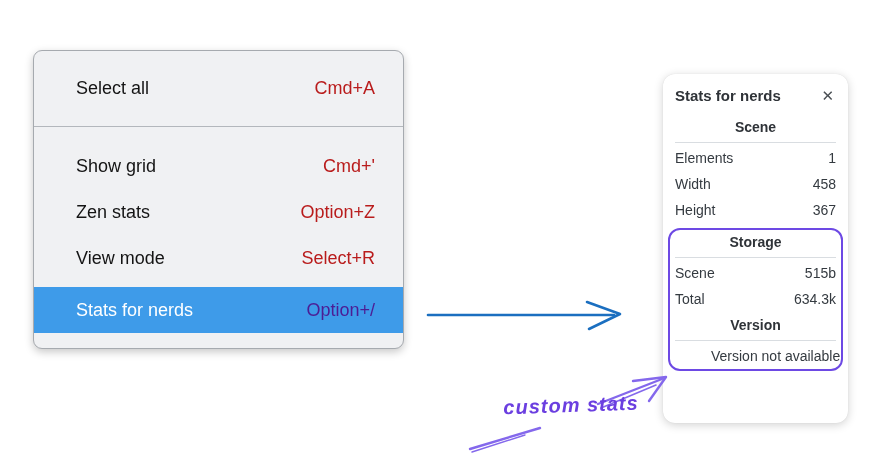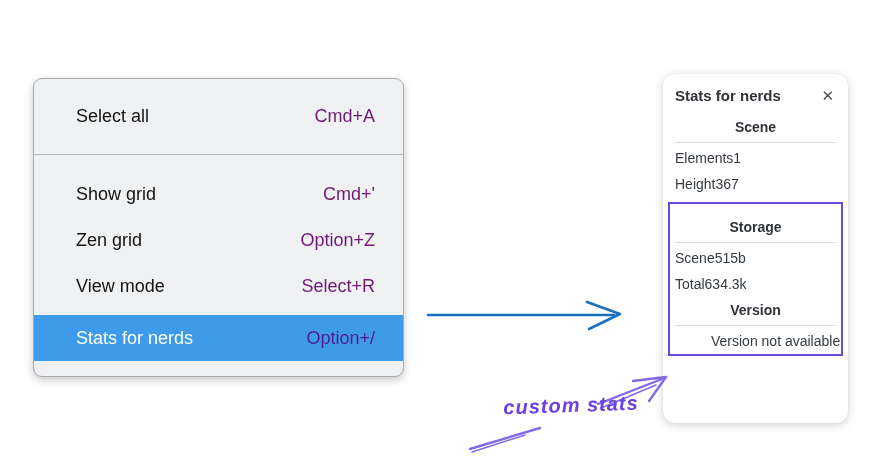--- a/index.html
+++ b/index.html
@@ -14,33 +14,32 @@
   
   .menu {
     position: absolute; left: 33px; top: 50px;
     width: 371px; height: 299px;
     box-sizing: border-box;
     background: #f0f1f3;
     border: 1px solid #a6aaaf;
     border-radius: 9px;
     box-shadow: 0 3px 8px rgba(0,0,0,0.22);
     overflow: hidden;
-    margin-top: 28px;
   }
   .menu-item {
     display: flex; justify-content: space-between; align-items: center;
     padding: 0 28px 0 42px;
     font-size: 18px; color: #141414;
     cursor: default;
   }
   .menu-item.first { height: 75px; }
   .menu-item.std { height: 46px; }
   .menu-divider { height: 1px; background: #b3b7bc; }
   .menu-sec2 { padding-top: 16px; }
-  .mi-shortcut { color: #701a75; }
+  .mi-shortcut { color: #b91c1c; }
   .menu-item.highlighted {
     height: 46px; margin-top: 6px;
     background: #3e9be9; color: #ffffff;
   }
   .menu-item.highlighted .mi-shortcut { color: #4c1d95; }
 
   
   .blue-arrow { position: absolute; left: 424px; top: 297px; }
 
   
@@ -55,26 +54,26 @@
     font-size: 14px; color: #343a40;
   }
   .panel-head { display: flex; justify-content: space-between; align-items: center; }
   .panel-title { font-weight: bold; font-size: 15px; color: #2f3338; }
   .close-icon {
     font-size: 15px; color: #4a4f54; line-height: 1;
     cursor: pointer; padding: 1px 2px;
   }
   .sec-header { text-align: center; font-weight: bold; font-size: 14px; margin-top: 15px; color: #2f3338; }
   .hr { height: 1px; background: #d9dde1; margin: 7px 0 2px; }
-  .stat-row { display: flex; padding: 5px 0; }
+  .stat-row { display: flex; justify-content: space-between; padding: 5px 0; }
   .purple-box {
     border: 2px solid #6d49e4;
-    border-radius: 0;
+    border-radius: 12px;
     margin: 5px -7px 0 -7px;
-    padding: 12px 5px 3px;
+    padding: 1px 5px 3px;
   }
   .purple-box .sec-header.tight { margin-top: 3px; }
   .purple-box .sec-header.mid { margin-top: 5px; }
   .note-row { padding: 5px 0 2px; white-space: nowrap; margin-left: 36px; }
 
   
   .purple-arrow { position: absolute; left: 455px; top: 368px; }
   .custom-stats-label {
     position: absolute; left: 496px; top: 394px; width: 150px;
     text-align: center;
@@ -92,21 +91,21 @@
     <span class="mi-label">Select all</span>
     <span class="mi-shortcut">Cmd+A</span>
   </div>
   <div class="menu-divider"></div>
   <div class="menu-sec2">
     <div class="menu-item std">
       <span class="mi-label">Show grid</span>
       <span class="mi-shortcut">Cmd+'</span>
     </div>
     <div class="menu-item std">
-      <span class="mi-label">Zen grid</span>
+      <span class="mi-label">Zen stats</span>
       <span class="mi-shortcut">Option+Z</span>
     </div>
     <div class="menu-item std">
       <span class="mi-label">View mode</span>
       <span class="mi-shortcut">Select+R</span>
     </div>
     <div class="menu-item highlighted">
       <span class="mi-label">Stats for nerds</span>
       <span class="mi-shortcut">Option+/</span>
     </div>
@@ -123,20 +122,24 @@
     <span class="panel-title">Stats for nerds</span>
     <span class="close-icon">✕</span>
   </div>
 
   <div class="section">
     <div class="sec-header">Scene</div>
     <div class="hr"></div>
     <div class="stat-row">
       <span>Elements</span>
       <span>1</span>
+    </div>
+    <div class="stat-row">
+      <span>Width</span>
+      <span>458</span>
     </div>
     <div class="stat-row">
       <span>Height</span>
       <span>367</span>
     </div>
   </div>
 
   <div class="purple-box">
     <div class="section">
       <div class="sec-header tight">Storage</div>

